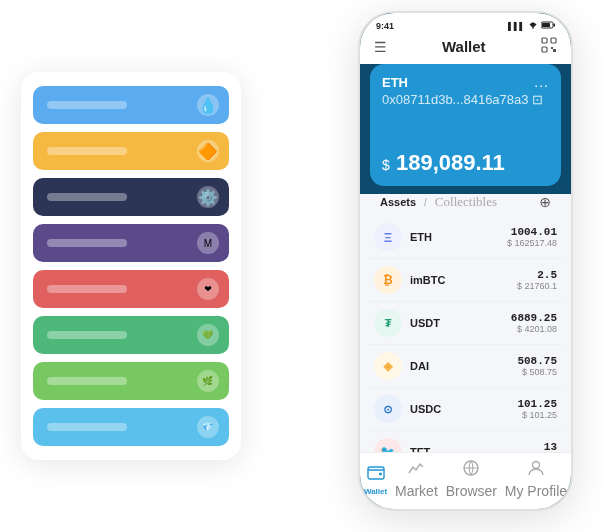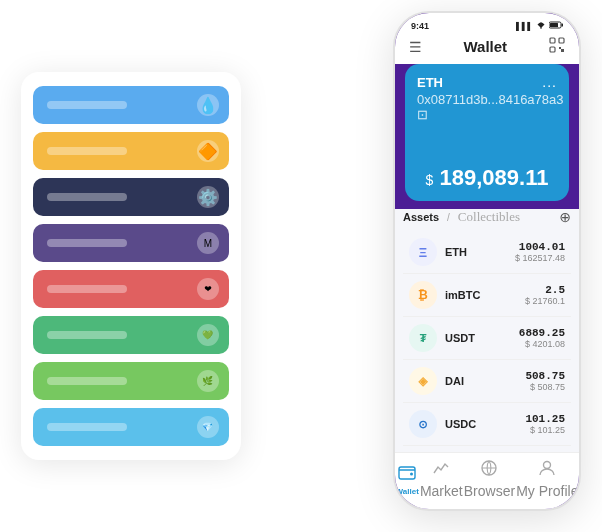--- a/index.html
+++ b/index.html
@@ -67,25 +67,25 @@
       border-radius: 50%;
       background: rgba(255,255,255,0.3);
       display: flex;
       align-items: center;
       justify-content: center;
     }
 
     
     .phone {
       position: absolute;
-      right: 0;
+      right: 8px;
       top: 0;
-      width: 188px;
+      width: 215px;
       height: 500px;
-      background: #4c1d95;
+      background: #0c4a6e;
       border-radius: 36px;
       border: 2px solid #e0e0e0;
       box-shadow: 0 8px 40px rgba(0,0,0,0.13);
       overflow: hidden;
       z-index: 2;
       display: flex;
       flex-direction: column;
     }
 
     .phone-notch-bar {
@@ -166,35 +166,35 @@
 
     .eth-card-address {
       font-size: 13px;
       opacity: 0.8;
       margin-bottom: 6px;
     }
 
     .eth-card-balance {
       font-size: 22px;
       font-weight: 700;
-      text-align: center;
+      text-align: left;
       margin-top: 43px;
     }
 
     .eth-card-currency {
       font-size: 14px;
       font-weight: 400;
     }
 
     
     .assets-header {
       display: flex;
       align-items: center;
       justify-content: space-between;
-      padding: 0 8px 6px;
+      padding: 0 20px 6px;
       background: #f5f6fa;
     }
 
     .assets-tabs {
       display: flex;
       gap: 8px;
       align-items: center;
     }
 
     .assets-tab-active {

